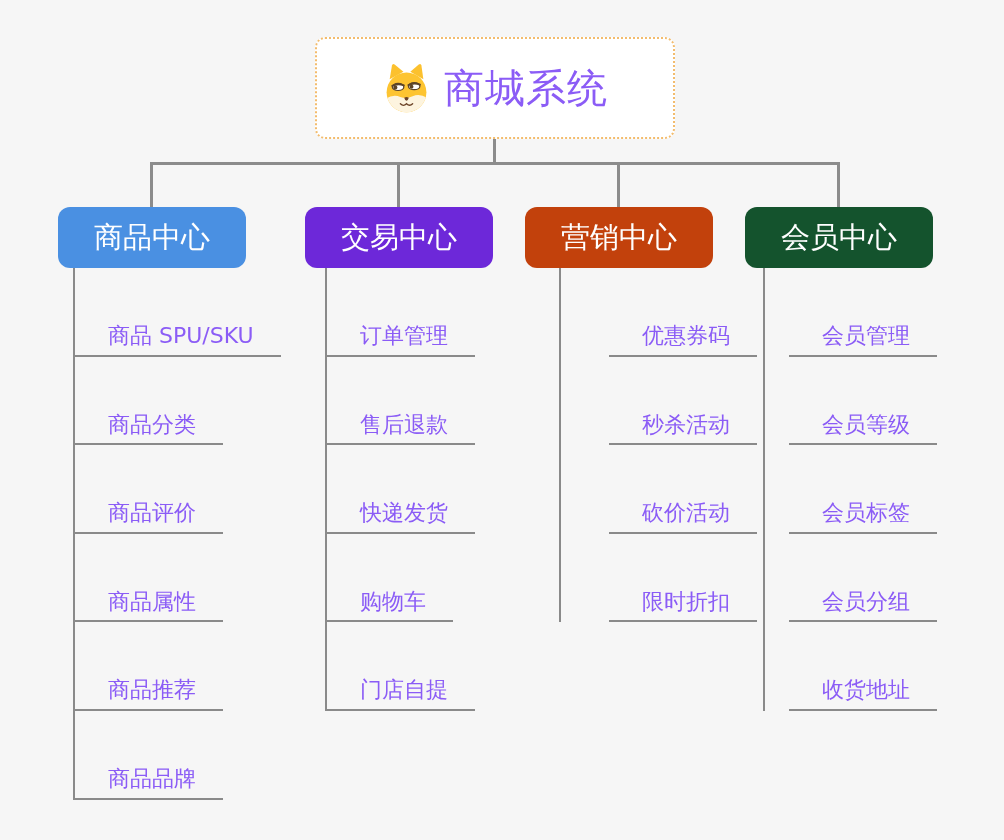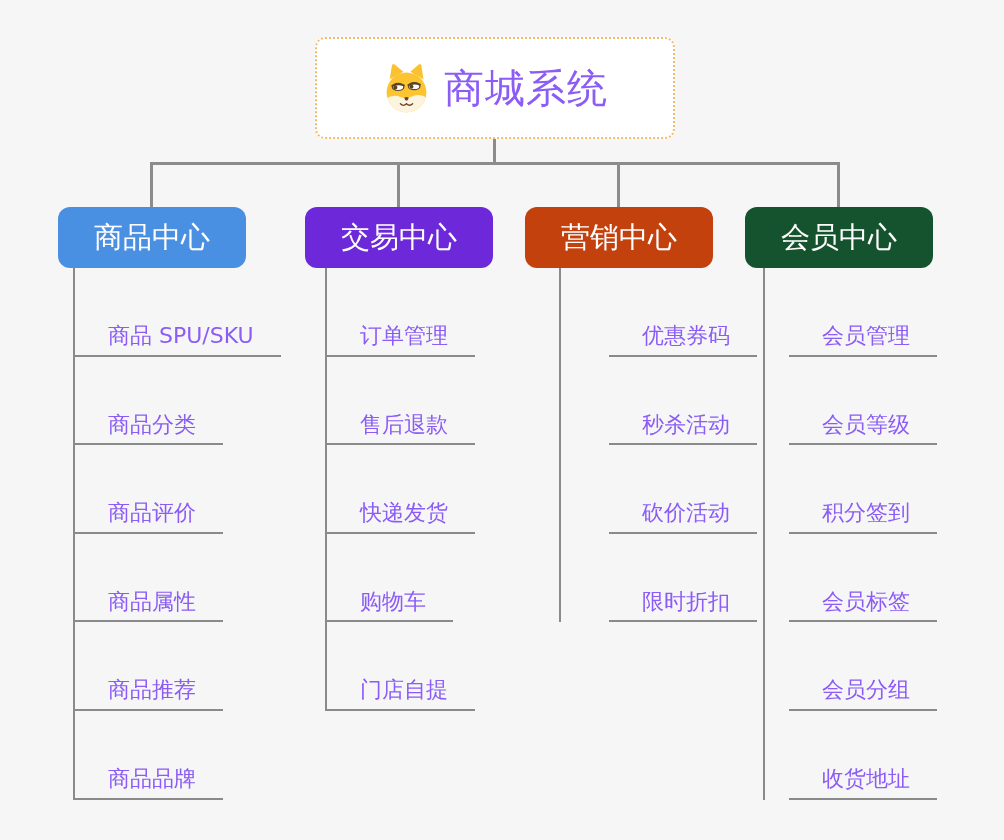--- a/index.html
+++ b/index.html
@@ -179,23 +179,20 @@
       <span class="branch-label">会员中心</span>
     </div>
     <div class="children">
           <div class="leaf">
             <span>会员管理</span>
           </div>
           <div class="leaf">
             <span>会员等级</span>
           </div>
           <div class="leaf">
-            <span>积分签到</span>
-          </div>
-          <div class="leaf">
             <span>会员标签</span>
           </div>
           <div class="leaf">
             <span>会员分组</span>
           </div>
           <div class="leaf">
             <span>收货地址</span>
           </div>
         </div>
   </div>

